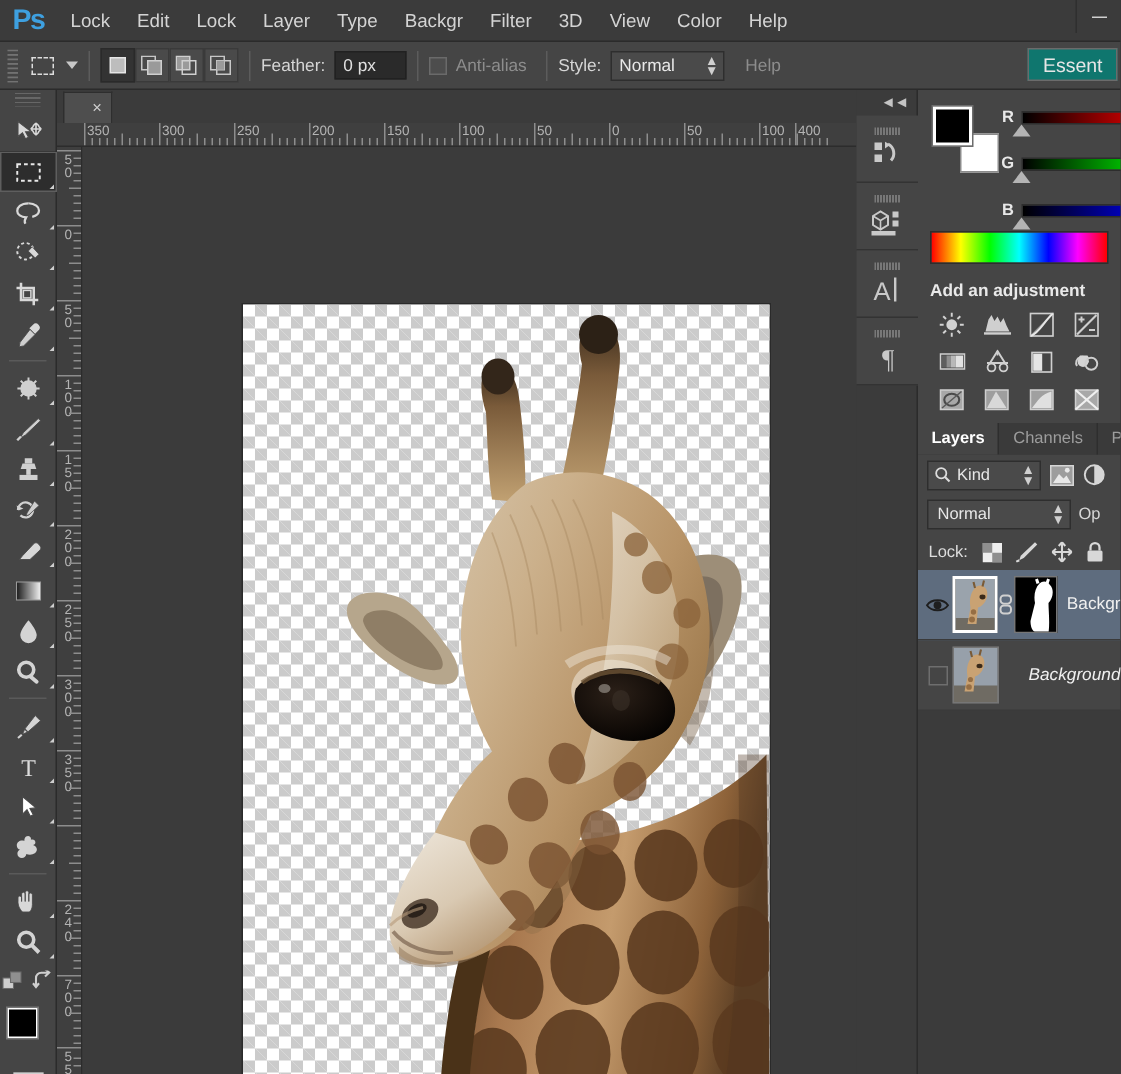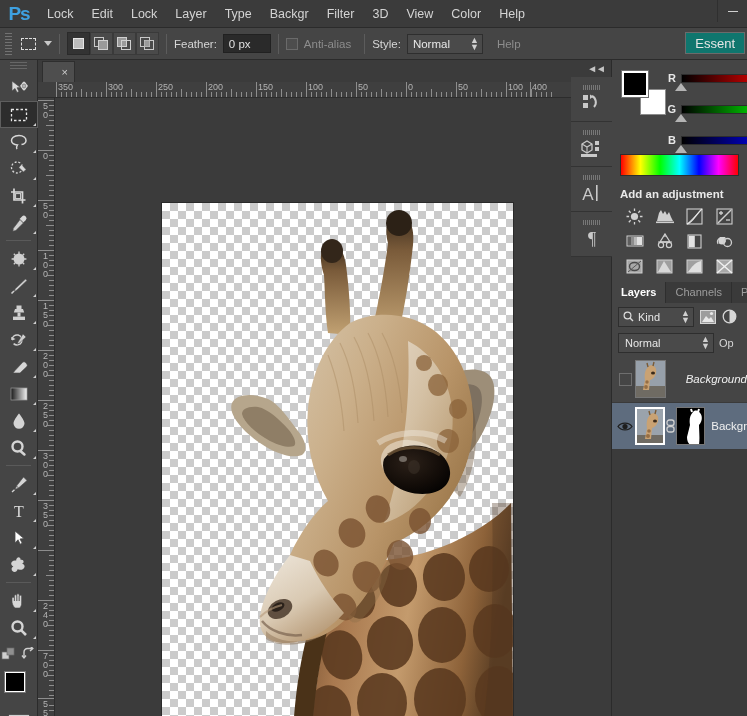--- a/index.html
+++ b/index.html
@@ -1101,20 +1101,76 @@
       </div>
 
       <div class="lay-row2">
         <div style="position:relative;">
           <div class="blend-select">Normal</div>
           <div class="spin" style="right:4px;top:3px;">▲<br>▼</div>
         </div>
         <span class="ob-label" style="font-size:11px;">Op</span>
       </div>
 
+      <div class="lock-row">
+        <span class="lock-lbl">Lock:</span>
+        <svg width="13" height="13" viewBox="0 0 13 13">
+          <rect width="13" height="13" fill="#efefef"></rect>
+          <rect x="0" y="0" width="6.5" height="6.5" fill="#8f8f8f"></rect>
+          <rect x="6.5" y="6.5" width="6.5" height="6.5" fill="#8f8f8f"></rect>
+        </svg>
+        <svg width="15" height="14" viewBox="0 0 15 14">
+          <path d="M13 0.5 L14.5 2 L5.5 11 L2.5 12.5 L3.5 9.5 Z" fill="#d8d8d8"></path>
+          <path d="M2.5 12.5 L0.5 13.5" stroke="#d8d8d8" stroke-width="1.4"></path>
+        </svg>
+        <svg width="14" height="14" viewBox="0 0 14 14">
+          <path d="M7 0.5 V13.5 M0.5 7 H13.5" stroke="#d8d8d8" stroke-width="1.4"></path>
+          <path d="M7 0.5 L4.8 3 M7 0.5 L9.2 3 M7 13.5 L4.8 11 M7 13.5 L9.2 11 M0.5 7 L3 4.8 M0.5 7 L3 9.2 M13.5 7 L11 4.8 M13.5 7 L11 9.2" stroke="#d8d8d8" stroke-width="1.3" fill="none"></path>
+        </svg>
+        <svg width="12" height="14" viewBox="0 0 12 14">
+          <path d="M3 6 V4 a3 3 0 0 1 6 0 V6" fill="none" stroke="#d8d8d8" stroke-width="1.5"></path>
+          <rect x="1" y="6" width="10" height="7.3" rx="1" fill="#d8d8d8"></rect>
+        </svg>
+      </div>
+
+      <div class="layer-row selected">
+        <div class="eye">
+          <svg width="16" height="11" viewBox="0 0 16 11">
+            <path d="M1 5.5 C4 1 12 1 15 5.5 C12 10 4 10 1 5.5 Z" fill="none" stroke="#1e1e1e" stroke-width="1.3"></path>
+            <circle cx="8" cy="5.5" r="2.6" fill="#1e1e1e"></circle>
+          </svg>
+        </div>
+        <div class="thumb sel">
+          <svg width="34" height="38" viewBox="0 0 34 38" preserveAspectRatio="none">
+            <rect width="34" height="38" fill="#9aa3ac"></rect>
+            <rect y="26" width="34" height="12" fill="#6f6b63"></rect>
+            <path d="M13 6 C10 9 9 14 10 19 L8 30 L14 30 L15 19 C19 18 22 13 21 8 C20 4 15 3 13 6 Z" fill="#c9a273"></path>
+            <path d="M13 6 L12 2 M18 5 L19 1" stroke="#7a5a35" stroke-width="1.4"></path>
+            <ellipse cx="18" cy="12" rx="2" ry="1.6" fill="#3a2a1a"></ellipse>
+            <g fill="#8a6239" opacity="0.8">
+              <circle cx="12" cy="22" r="1.8"></circle>
+                <circle cx="11" cy="27" r="2"></circle>
+            </g>
+          </svg>
+        </div>
+        <div class="masklink">
+          <svg width="9" height="14" viewBox="0 0 9 14">
+            <rect x="1" y="1" width="7" height="5.4" rx="2.2" fill="none" stroke="#d0d0d0" stroke-width="1.3"></rect>
+            <rect x="1" y="7.6" width="7" height="5.4" rx="2.2" fill="none" stroke="#d0d0d0" stroke-width="1.3"></rect>
+          </svg>
+        </div>
+        <div class="maskthumb">
+          <svg width="34" height="38" viewBox="0 0 34 38" preserveAspectRatio="none">
+            <rect width="34" height="38" fill="#000"></rect>
+            <path d="M16 4 C13 7 12 12 13 17 L10 29 C10 34 12 37 15 37 L22 37 C23 30 22 22 22 17 C25 14 26 8 23 5 C21 2 18 2 16 4 Z" fill="#fff"></path>
+            <path d="M15 4 L14 1 M21 4 L22 1" stroke="#fff" stroke-width="2"></path>
+          </svg>
+        </div>
+        <span class="layer-name">Backgr</span>
+      </div>
 
       <div class="layer-row">
         <div class="eye">
           <div class="eyebox"></div>
         </div>
         <div class="thumb">
           <svg width="32" height="36" viewBox="0 0 32 36" preserveAspectRatio="none">
             <rect width="32" height="36" fill="#97a0aa"></rect>
             <rect y="25" width="32" height="11" fill="#6f6b63"></rect>
             <path d="M12 6 C9 9 8 14 9 19 L7 29 L13 29 L14 19 C18 18 21 13 20 8 C19 4 14 3 12 6 Z" fill="#c9a273"></path>
@@ -1122,52 +1178,16 @@
             <ellipse cx="17" cy="12" rx="2" ry="1.5" fill="#3a2a1a"></ellipse>
             <g fill="#8a6239" opacity="0.8">
                 <circle cx="11" cy="21" r="1.7"></circle>
                 <circle cx="10" cy="26" r="1.9"></circle>
               </g>
           </svg>
         </div>
         <span class="layer-name ital" style="margin-left:20px;">Background</span>
       </div>
 
-      <div class="layer-row selected">
-        <div class="eye">
-          <svg width="16" height="11" viewBox="0 0 16 11">
-            <path d="M1 5.5 C4 1 12 1 15 5.5 C12 10 4 10 1 5.5 Z" fill="none" stroke="#1e1e1e" stroke-width="1.3"></path>
-            <circle cx="8" cy="5.5" r="2.6" fill="#1e1e1e"></circle>
-          </svg>
-        </div>
-        <div class="thumb sel">
-          <svg width="34" height="38" viewBox="0 0 34 38" preserveAspectRatio="none">
-            <rect width="34" height="38" fill="#9aa3ac"></rect>
-            <rect y="26" width="34" height="12" fill="#6f6b63"></rect>
-            <path d="M13 6 C10 9 9 14 10 19 L8 30 L14 30 L15 19 C19 18 22 13 21 8 C20 4 15 3 13 6 Z" fill="#c9a273"></path>
-            <path d="M13 6 L12 2 M18 5 L19 1" stroke="#7a5a35" stroke-width="1.4"></path>
-            <ellipse cx="18" cy="12" rx="2" ry="1.6" fill="#3a2a1a"></ellipse>
-            <g fill="#8a6239" opacity="0.8">
-              <circle cx="12" cy="22" r="1.8"></circle>
-                <circle cx="11" cy="27" r="2"></circle>
-            </g>
-          </svg>
-        </div>
-        <div class="masklink">
-          <svg width="9" height="14" viewBox="0 0 9 14">
-            <rect x="1" y="1" width="7" height="5.4" rx="2.2" fill="none" stroke="#d0d0d0" stroke-width="1.3"></rect>
-            <rect x="1" y="7.6" width="7" height="5.4" rx="2.2" fill="none" stroke="#d0d0d0" stroke-width="1.3"></rect>
-          </svg>
-        </div>
-        <div class="maskthumb">
-          <svg width="34" height="38" viewBox="0 0 34 38" preserveAspectRatio="none">
-            <rect width="34" height="38" fill="#000"></rect>
-            <path d="M16 4 C13 7 12 12 13 17 L10 29 C10 34 12 37 15 37 L22 37 C23 30 22 22 22 17 C25 14 26 8 23 5 C21 2 18 2 16 4 Z" fill="#fff"></path>
-            <path d="M15 4 L14 1 M21 4 L22 1" stroke="#fff" stroke-width="2"></path>
-          </svg>
-        </div>
-        <span class="layer-name">Backgr</span>
-      </div>
-
     </div>
   </div>
 
 </div>
 
 </body></html>

